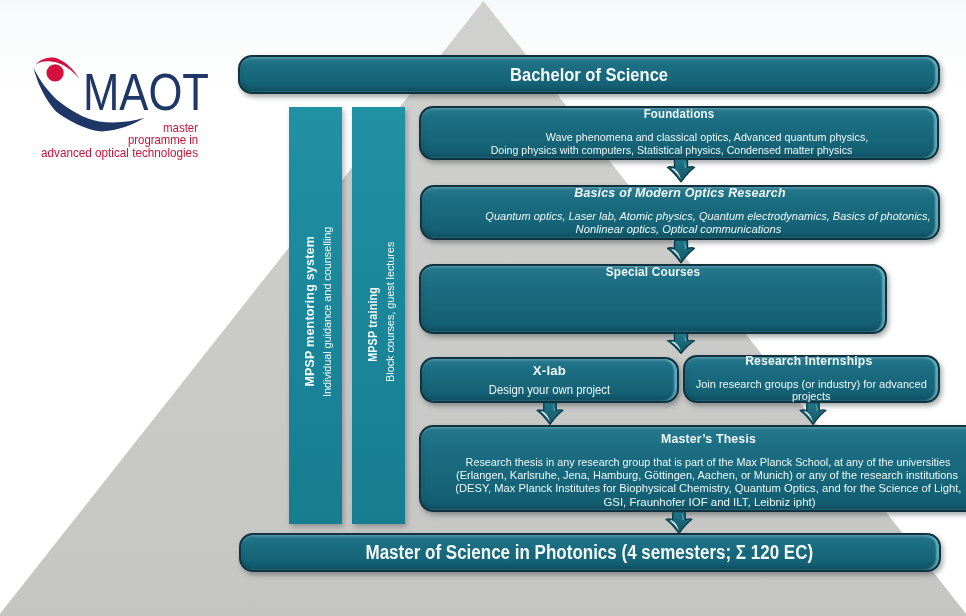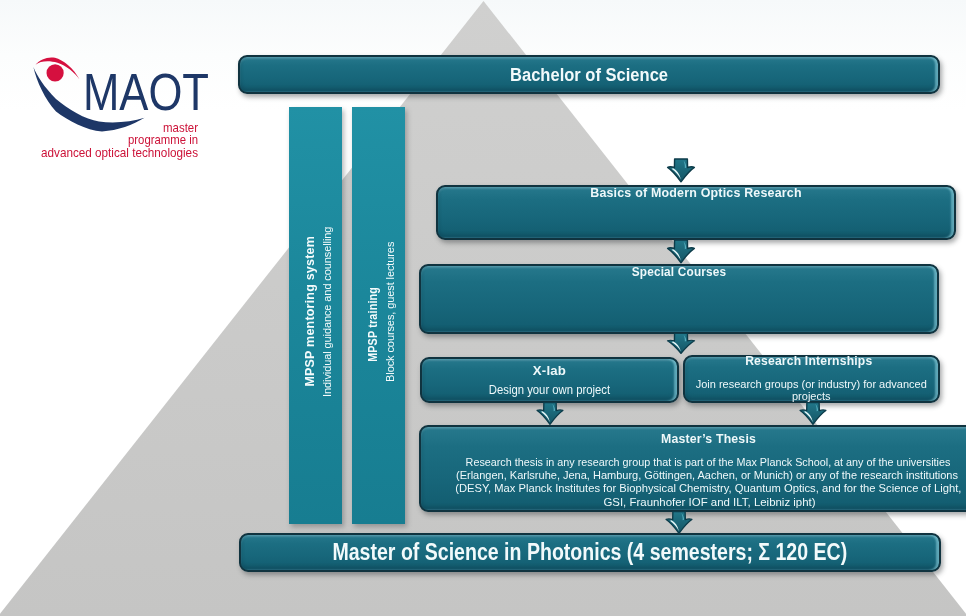--- a/index.html
+++ b/index.html
@@ -3,40 +3,40 @@
 <meta charset="utf-8">
 <style>
   html,body{margin:0;padding:0;}
   body{font-family:"Liberation Sans",sans-serif;}
   #stage{position:relative;width:966px;height:616px;overflow:hidden;
     background:linear-gradient(180deg,#f6f9fa 0%,#fcfdfd 9%,#ffffff 18%,#ffffff 100%);}
   #tri{position:absolute;left:0;top:0;width:966px;height:616px;}
 
   .bx{position:absolute;box-sizing:border-box;
     background:linear-gradient(180deg,#27798d 0%,#1c6e82 24%,#17667a 62%,#125c6f 100%);
-    border:2px solid #10333f;border-radius:9px;color:#eef8fa;text-align:center;
+    border:2px solid #10333f;border-radius:14px;color:#eef8fa;text-align:center;
     box-shadow:2px 3px 5px rgba(60,64,66,.45),
       inset -3px 0 2px rgba(140,212,226,.6),
       inset 0 2px 2px rgba(255,255,255,.14),
       inset 0 -3px 4px rgba(0,20,30,.22);}
   .bx h3{margin:-3px 0 0 0;font-size:13.5px;font-weight:bold;line-height:17px;letter-spacing:.2px;
     transform:scaleX(.9);}
   .bx p{margin:0;font-size:11px;line-height:13.4px;white-space:nowrap;}
   .bx p .ln{line-height:13.4px;}
 
   .bigbar{display:flex;align-items:center;justify-content:center;
     font-weight:bold;color:#f2fafb;}
   .bigbar span{display:inline-block;white-space:nowrap;}
   #bachelor{font-size:18px;padding-top:1.5px;} #bachelor span{transform:scaleX(.918);}
-  #msc{font-size:23px;} #msc span{transform:scaleX(.85);}
+  #msc{font-size:20px;} #msc span{transform:scaleX(.85);}
 
   #bachelor{left:238px;top:55px;width:702px;height:39px;}
   #foundations{left:419px;top:105.5px;width:520px;height:54px;}
-  #basics{left:436px;top:184.5px;width:520px;height:55.5px;}
-  #special{left:419px;top:263.5px;width:520px;height:70px;}
+  #basics{left:420px;top:184.5px;width:520px;height:55.5px;font-style:italic;}
+  #special{left:419px;top:263.5px;width:468px;height:70px;}
   #xlab{left:419.5px;top:356.5px;width:259px;height:46px;}
   #research{left:682.5px;top:354.5px;width:257.5px;height:48px;}
   #thesis{left:419px;top:424.5px;width:576px;height:87.5px;}
   #msc{left:238.5px;top:533px;width:702px;height:38.5px;}
 
   #foundations p,#basics p,#special p{margin-top:9.5px;}
   #foundations h3{transform:scaleX(.85);}
   #basics h3{transform:scaleX(.923);}
   #special h3{transform:scaleX(.876);}
   #xlab h3{transform:scaleX(.98);}
@@ -107,23 +107,34 @@
       <div class="rot">
     <div class="r1">MPSP training</div>
     <div class="r2">Block courses, guest lectures</div>
   </div>
     </div>
 
   <div class="bx bigbar" id="bachelor">
       <span>Bachelor of Science</span>
     </div>
 
+  <div class="bx" id="foundations">
+    <h3>Foundations</h3>
+    <p>
+        <span class="ln" style="display:block;transform:translateX(28px) scaleX(.978)">Wave phenomena and classical optics, Advanced quantum physics,</span>
+        <span class="ln" style="display:block;transform:translateX(-7.5px) scaleX(.965)">Doing physics with computers, Statistical physics, Condensed matter physics</span>
+      </p>
+  </div>
 
   <div class="bx" id="basics">
     <h3>Basics of Modern Optics Research</h3>
+    <p>
+        <span class="ln" style="display:block;transform:translateX(28px)">Quantum optics, Laser lab, Atomic physics, Quantum electrodynamics, Basics of photonics,</span>
+        <span class="ln" style="display:block;transform:translateX(-1.5px) scaleX(1.02)">Nonlinear optics, Optical communications</span>
+      </p>
   </div>
 
   <div class="bx" id="special">
     <h3>Special Courses</h3>
   </div>
 
   <div class="bx" id="xlab">
     <h3>X-lab</h3>
     <p>Design your own project</p>
   </div>

